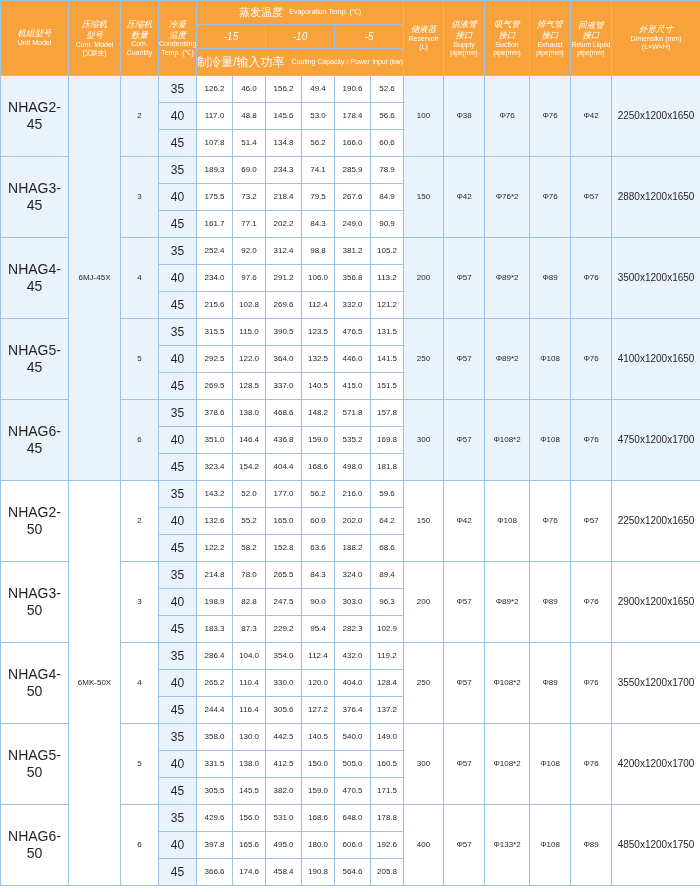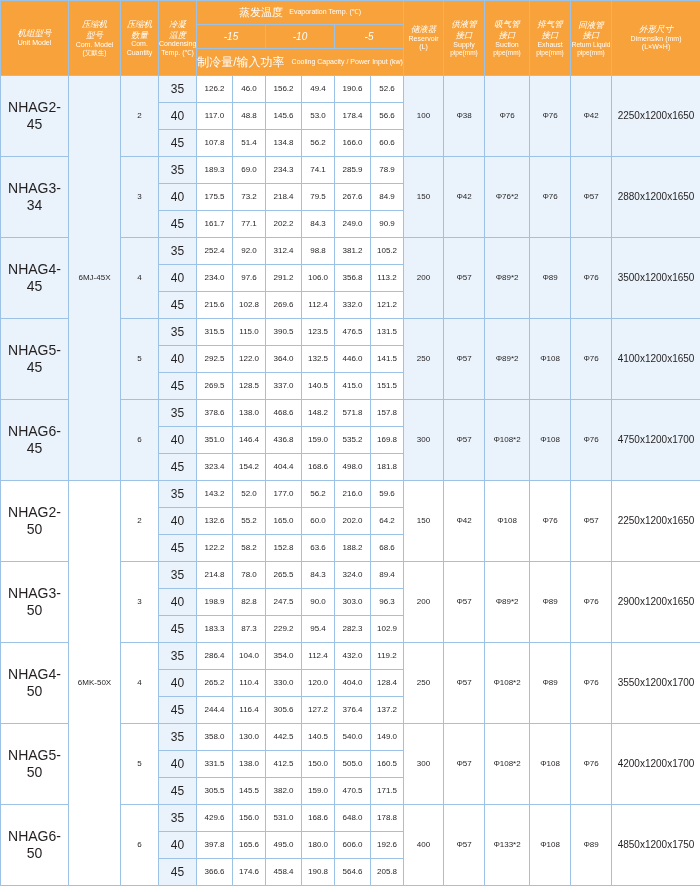--- a/index.html
+++ b/index.html
@@ -241,21 +241,21 @@
       <tr class="group-a">
         <td class="cond">45</td>
         <td class="datacell">107.8</td>
         <td class="datacell">51.4</td>
         <td class="datacell">134.8</td>
         <td class="datacell">56.2</td>
         <td class="datacell">166.0</td>
         <td class="datacell">60.6</td>
       </tr>
       <tr class="group-a">
-        <td class="model" rowspan="3">NHAG3-34</td>
+        <td class="model" rowspan="3">NHAG3-45</td>
         <td class="qty" rowspan="3">3</td>
         <td class="cond">35</td>
         <td class="datacell">189.3</td>
         <td class="datacell">69.0</td>
         <td class="datacell">234.3</td>
         <td class="datacell">74.1</td>
         <td class="datacell">285.9</td>
         <td class="datacell">78.9</td>
         <td class="res" rowspan="3">150</td>
         <td class="pipe" rowspan="3">Φ42</td>

